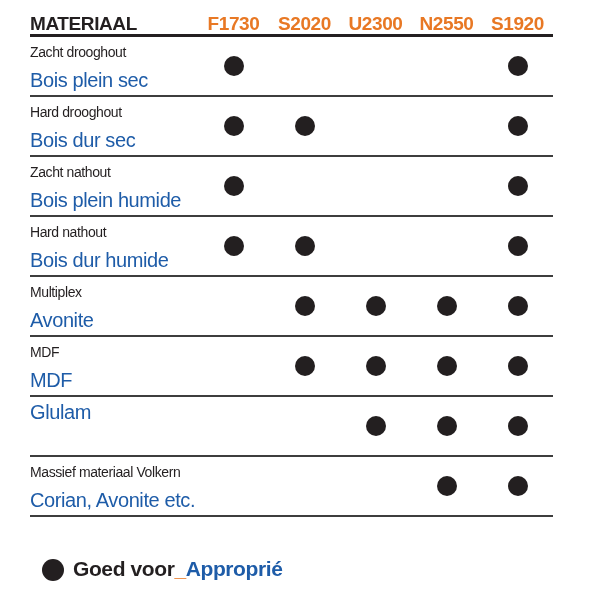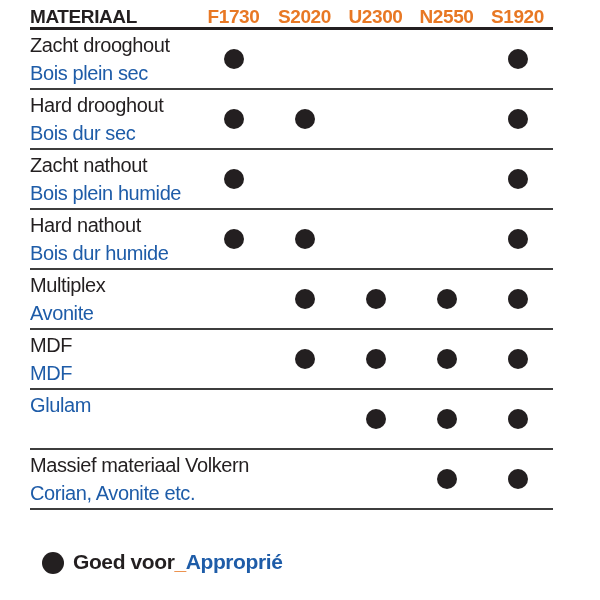--- a/index.html
+++ b/index.html
@@ -11,21 +11,21 @@
   * { box-sizing: border-box; }
   html, body {
     margin: 0;
     width: 600px;
     height: 600px;
     background: #ffffff;
     font-family: "Liberation Sans", sans-serif;
     color: var(--ink);
     overflow: hidden;
   }
-  .page { padding: 6px 8px 0 30px; }
+  .page { padding: 6px 8px 0 30px; margin-top: 7px; }
   .table { width: 523px; }
   .header-row {
     display: grid;
     grid-template-columns: 168px repeat(5, 71px);
     align-items: end;
     height: 24px;
     border-bottom: 3px solid var(--ink);
     padding-bottom: 2px;
   }
   .header-label {
@@ -50,21 +50,21 @@
   }
   .label-cell {
     display: flex;
     flex-direction: column;
     justify-content: space-between;
     padding: 5px 0 5px 0;
     white-space: nowrap;
     overflow: visible;
   }
   .dutch {
-    font-size: 20px;
+    font-size: 14px;
     letter-spacing: -0.4px;
     color: var(--ink);
     line-height: 20px;
   }
   .french {
     font-size: 20px;
     letter-spacing: -0.4px;
     color: var(--blue);
     line-height: 20px;
   }

